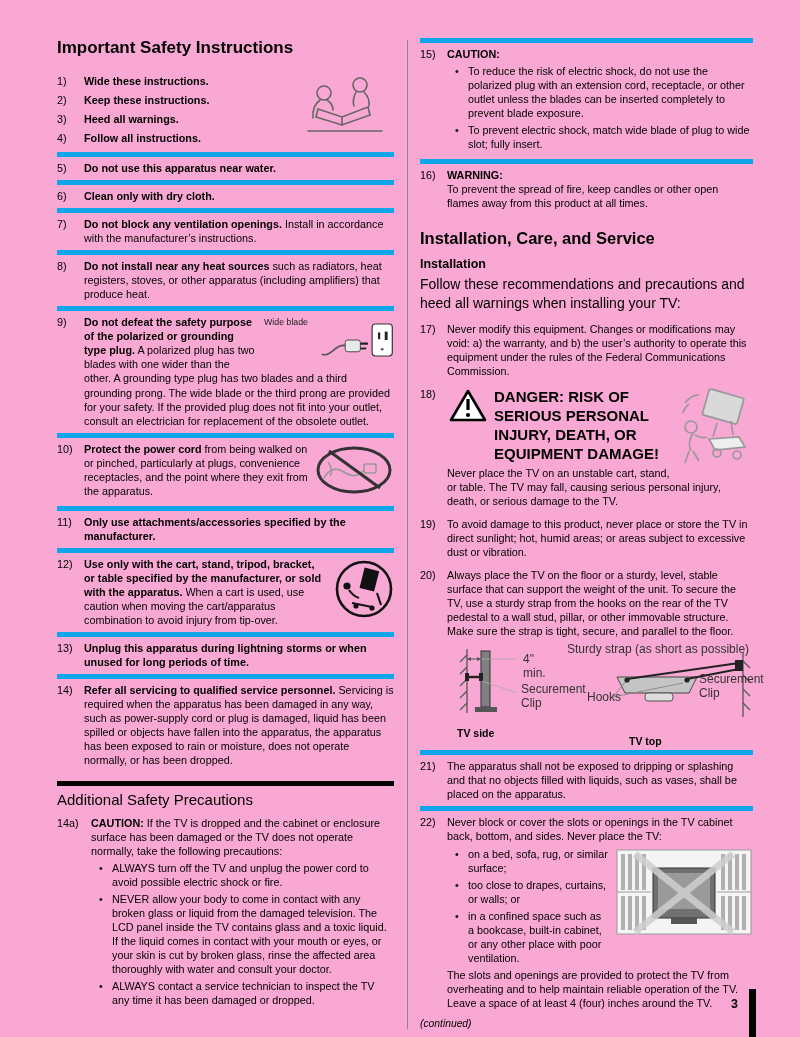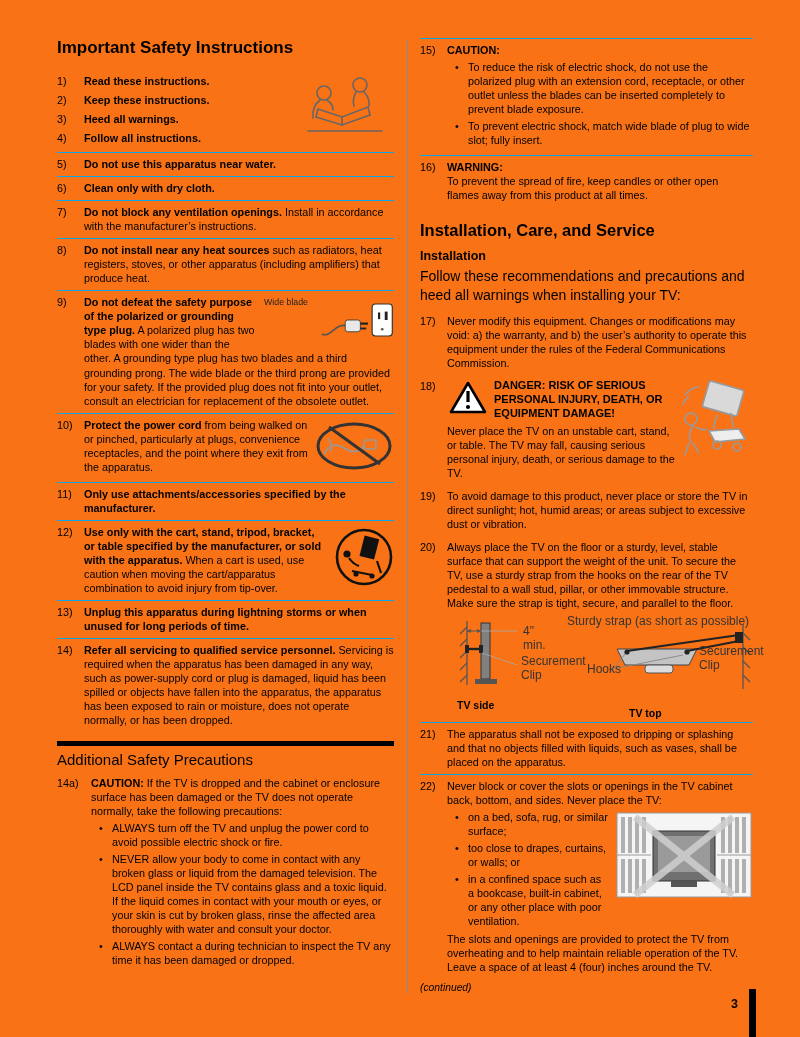--- a/index.html
+++ b/index.html
@@ -1,26 +1,26 @@
 <!DOCTYPE html>
 <html><head>
 <meta charset="utf-8">
 <style>
   html,body{margin:0;padding:0}
   body{background:#fff}
-  .page{position:relative;width:800px;height:1037px;background:#f97316;color:#000;
+  .page{position:relative;width:800px;height:1037px;background:#f9a8d4;color:#000;
         font-family:"Liberation Sans","DejaVu Sans",sans-serif;overflow:hidden}
   .cols{position:absolute;left:57px;top:38px;width:696px;display:flex;align-items:stretch}
   .col-left{width:337px;flex:none}
   .divider{flex:none;width:1px;background:#8a8a8a;margin:2px 12px 0 13px}
   .col-right{flex:1;min-width:0}
 
   .title{font-size:17px;font-weight:bold;margin:0 0 13px}
   .item{display:flex;padding:4px 0 5px}
-  .hr{border-top:1px solid #0ea5e9}
+  .hr{border-top:5px solid #0ea5e9}
   .num{flex:none;width:27px;font-size:10.8px;line-height:1.3}
   .num.w34{width:34px}
   .body{flex:1;min-width:0;font-size:10.8px;line-height:1.3}
   .b{font-weight:bold}
 
   .intro-row{display:flex;margin-bottom:5px}
   .intro-list{flex:1}
   .compact{padding:2.5px 0}
   .reading-fig{flex:none;width:100px;padding-top:2px}
 
@@ -34,21 +34,21 @@
   .bullets{margin-top:3px}
   .bullet{display:flex;margin:0 0 3px 8px}
   .bdot{flex:none;width:13px}
   .btext{flex:1;min-width:0}
 
   .section-title{font-size:16.5px;font-weight:bold;margin:14px 0 9px}
   .sub2{font-size:12.5px;font-weight:bold;margin:0 0 4px}
   .intro-para{font-size:14px;line-height:1.3;margin-bottom:6px}
 
   .danger-row{display:flex;gap:7px;margin:0 0 3px 2px;overflow:hidden}
-  .danger-text{font-size:11px;line-height:1.27;max-width:172px}
+  .danger-text{font-size:15px;line-height:1.27;max-width:172px}
   .tri{flex:none;padding-top:2px}
   .fall-fig{float:right;width:74px;margin:0 0 2px 4px}
 
   .strap-fig{position:relative;height:102px;margin-top:5px}
   .lab{position:absolute;font-size:12px;line-height:1.15;color:#333}
   .cap{position:absolute;font-size:10.5px;font-weight:bold}
   .sideSvg{position:absolute;left:0;top:6px}
   .topSvg{position:absolute;left:130px;top:10px}
 
   .book-fig{float:right;width:138px;margin:2px 0 2px 6px}
@@ -64,21 +64,21 @@
 <div class="page">
   <div class="cols">
 
     <div class="col-left">
       <h1 class="title">Important Safety Instructions</h1>
 
       <div class="intro-row">
         <div class="intro-list">
           <div class="item compact">
             <span class="num">1)</span>
-            <div class="body b">Read these instructions.</div>
+            <div class="body b">Wide these instructions.</div>
           </div>
           <div class="item compact">
             <span class="num">2)</span>
             <div class="body b">Keep these instructions.</div>
           </div>
           <div class="item compact">
             <span class="num">3)</span>
             <div class="body b">Heed all warnings.</div>
           </div>
           <div class="item compact">
@@ -224,21 +224,21 @@
             <div class="bullet">
               <span class="bdot">•</span>
               <span class="btext">ALWAYS turn off the TV and unplug the power cord to avoid possible electric shock or fire.</span>
             </div>
             <div class="bullet">
               <span class="bdot">•</span>
               <span class="btext">NEVER allow your body to come in contact with any broken glass or liquid from the damaged television. The LCD panel inside the TV contains glass and a toxic liquid. If the liquid comes in contact with your mouth or eyes, or your skin is cut by broken glass, rinse the affected area thoroughly with water and consult your doctor.</span>
             </div>
             <div class="bullet">
               <span class="bdot">•</span>
-              <span class="btext">ALWAYS contact a during technician to inspect the TV any time it has been damaged or dropped.</span>
+              <span class="btext">ALWAYS contact a service technician to inspect the TV any time it has been damaged or dropped.</span>
             </div>
           </div>
         </div>
       </div>
     </div>
 
     <div class="divider"></div>
 
     <div class="col-right">
 

